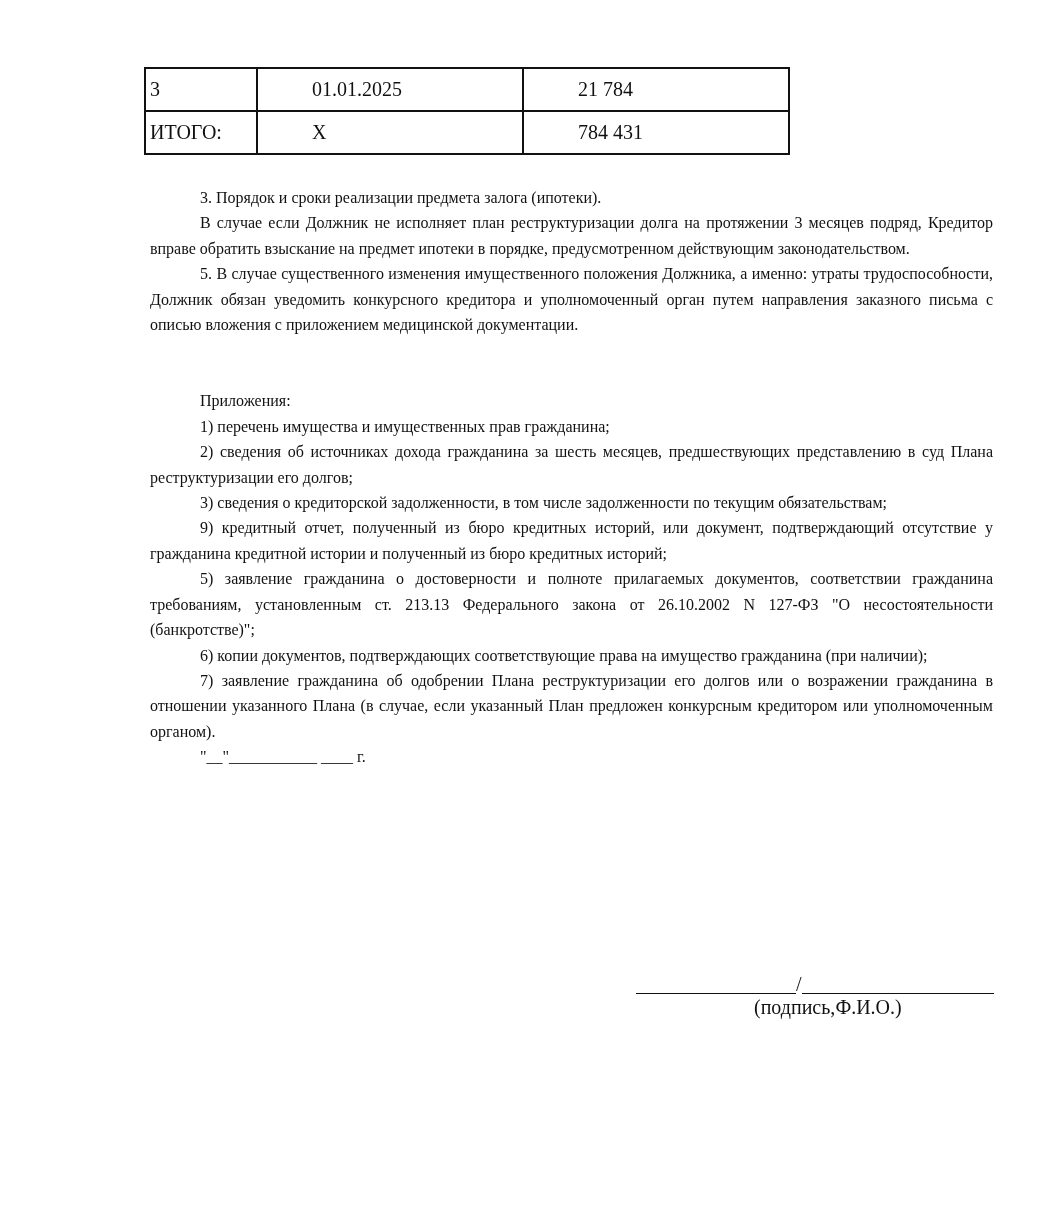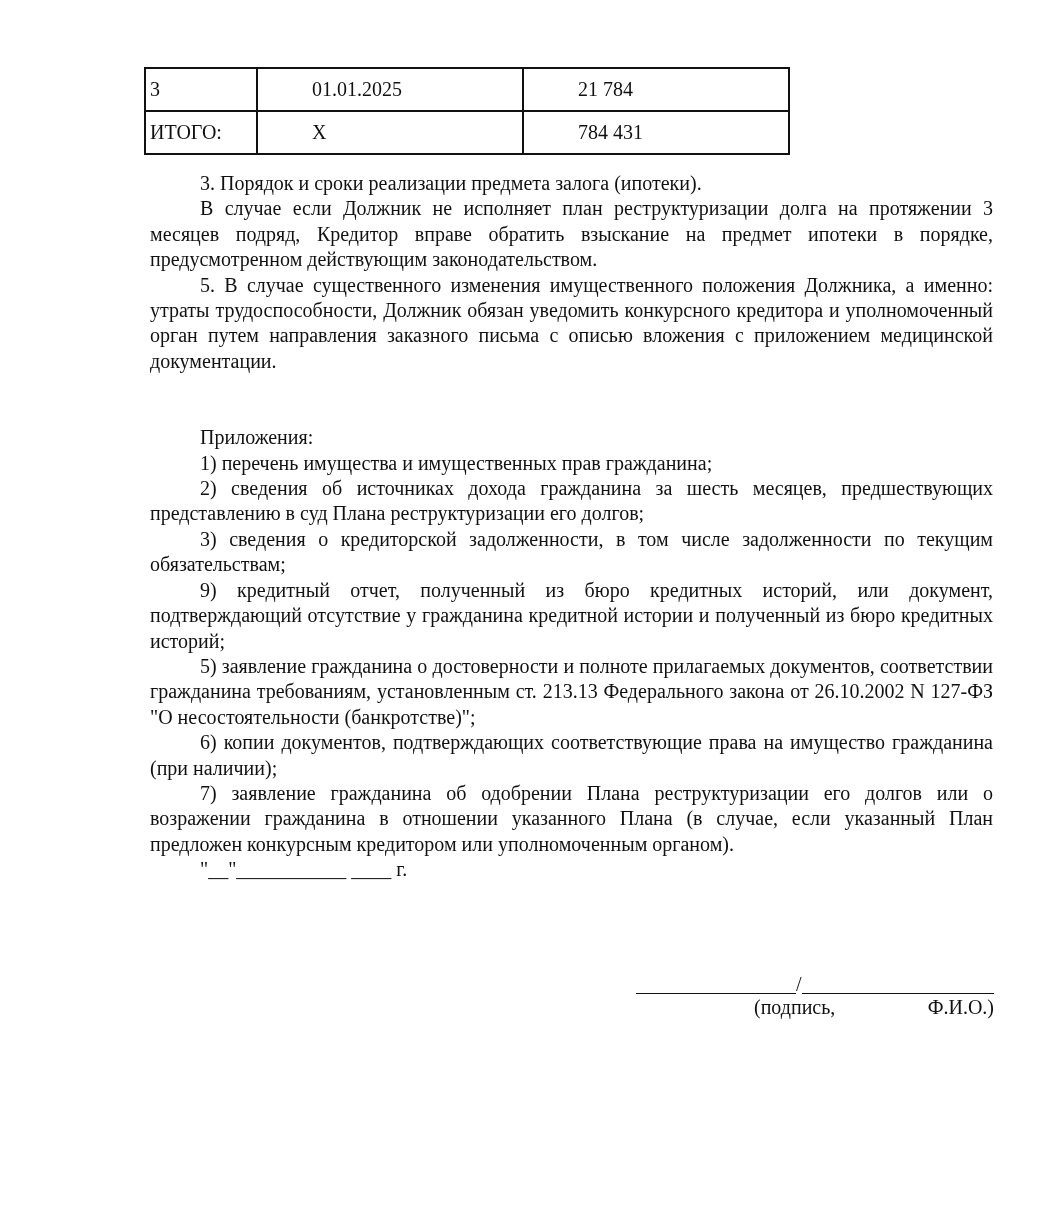--- a/index.html
+++ b/index.html
@@ -11,35 +11,35 @@
       position: absolute; left: 144px; top: 67px;
       border-collapse: collapse; font-size: 20px;
     }
     .tbl td {
       border: 2px solid #111; height: 41px; padding: 0 4px; vertical-align: middle;
     }
     .c1 { width: 102px; text-align: left; }
     .c2 { width: 206px; padding-left: 54px !important; }
     .c3 { width: 206px; padding-left: 54px !important; border-radius: 9px; }
     .body-text {
-      position: absolute; left: 150px; top: 171px; width: 843px;
-      font-size: 20px; line-height: 25.4px;
+      position: absolute; left: 150px; top: 185px; width: 843px;
+      font-size: 16px; line-height: 25.4px;
     }
     .p { margin: 0; text-align: justify; text-indent: 50px; }
     .gap { height: 51px; }
     .date-line { margin: 0; text-indent: 50px; }
     .sign {
       position: absolute; left: 636px; top: 970px; width: 358px; font-size: 20px;
     }
     .sign-line { display: flex; align-items: flex-end; height: 24px; }
     .sign-line .seg { border-bottom: 1.5px solid #111; height: 22px; }
     .sign-line .seg1 { width: 160px; }
     .sign-line .seg2 { flex: 1; }
     .sign-line .slash { line-height: 20px; }
-    .sign-labels { display: flex; justify-content: space-between; padding-left: 118px; margin-top: 2px; }
+    .sign-labels { display: flex; padding-left: 118px; margin-top: 2px; }
   </style>
 </head>
 <body>
 
 <table class="tbl">
   <tbody>
       <tr>
     <td class="c1">3</td>
     <td class="c2">01.01.2025</td>
     <td class="c3">21 784</td>

